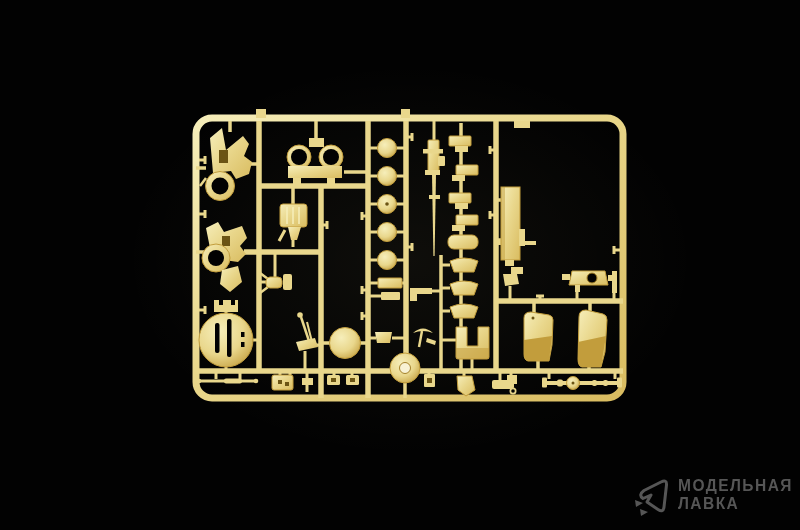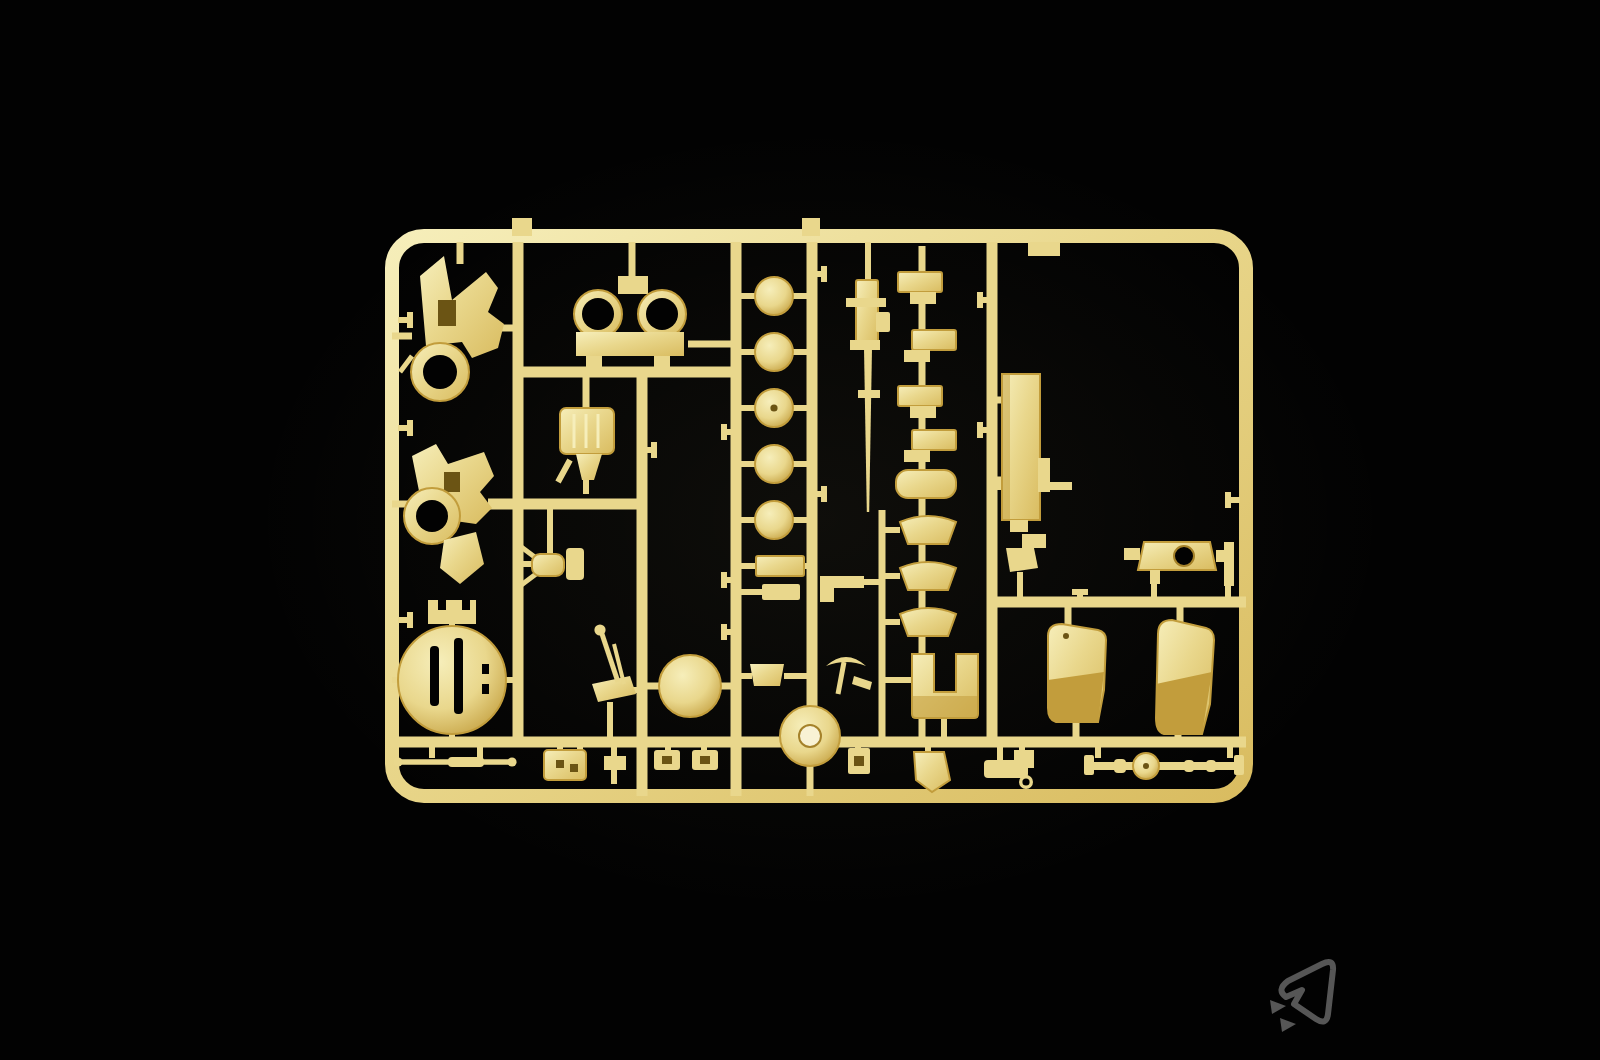--- a/index.html
+++ b/index.html
@@ -349,15 +349,19 @@
   <div class="watermark">
     <svg width="38" height="44" viewBox="0 0 38 44">
       <g fill="none" stroke="var(--logo,#565656)" stroke-width="3" stroke-linejoin="round" stroke-linecap="round">
         <path d="M27,9 Q33,6 32.5,12 L30,34 Q29.3,40 24,36.5 L13,29 L17,22 L9,25.5 Q4,22 10,17.5 Z"></path>
       </g>
       <g fill="var(--logo,#565656)">
         <path d="M1,27 l8,3 l-7,4 Z"></path>
         <path d="M6,36 l8,3 l-7,4 Z"></path>
       </g>
     </svg>
+    <div class="wm-text">
+      <span>МОДЕЛЬНАЯ</span>
+      <span>ЛАВКА</span>
+    </div>
   </div>
 
 </div>
 
 </body></html>

